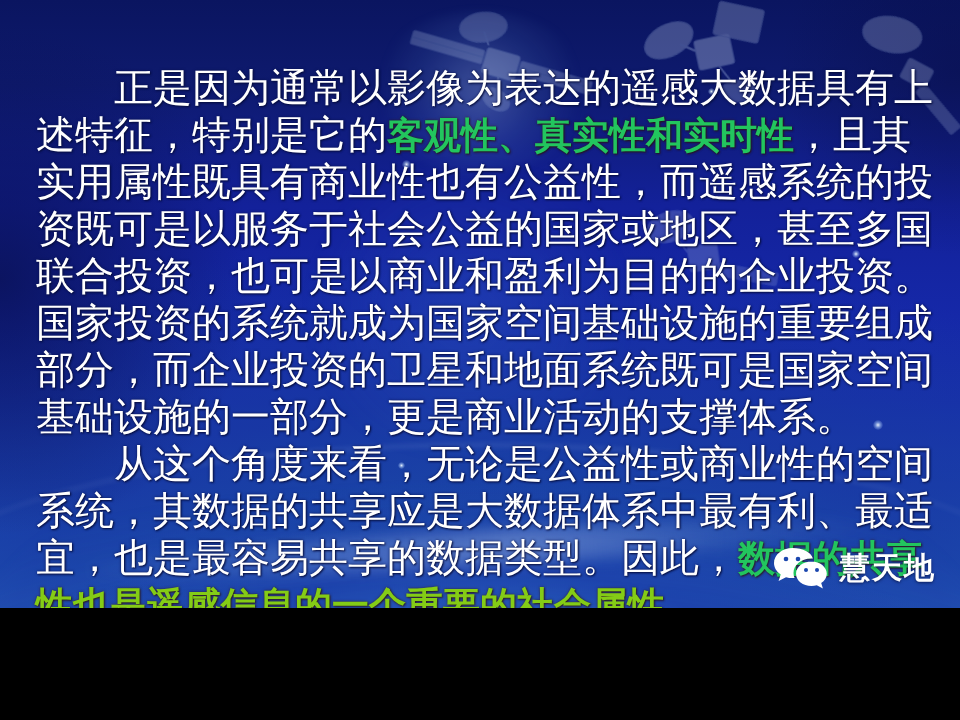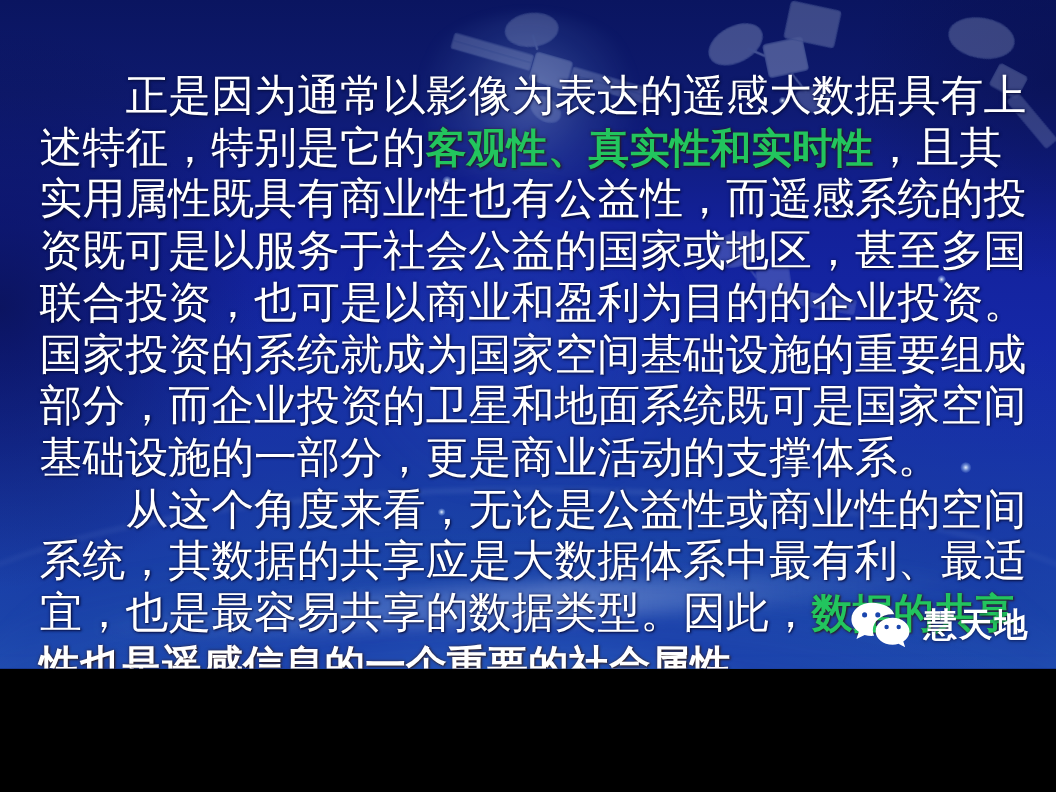--- a/index.html
+++ b/index.html
@@ -98,21 +98,21 @@
   }
   .line { display: block; height: 47px; white-space: pre; }
   .hl {
     color: #22c55e;
     font-family: "DejaVu Sans", "Liberation Sans", sans-serif;
     font-weight: bold;
     font-size: 37px;
     text-shadow: 0 0 3px rgba(60,25,0,0.6), 1px 1px 2px rgba(40,15,0,0.7);
   }
   .hl-line {
-    color: #ffffff;
+    color: #84cc16;
     font-family: "DejaVu Sans", "Liberation Sans", sans-serif;
     font-weight: bold;
     font-size: 37px;
     text-shadow: 0 0 3px rgba(60,25,0,0.6), 1px 1px 2px rgba(40,15,0,0.7);
   }
 
   
   .logo {
     position: absolute;
     right: 24px;

